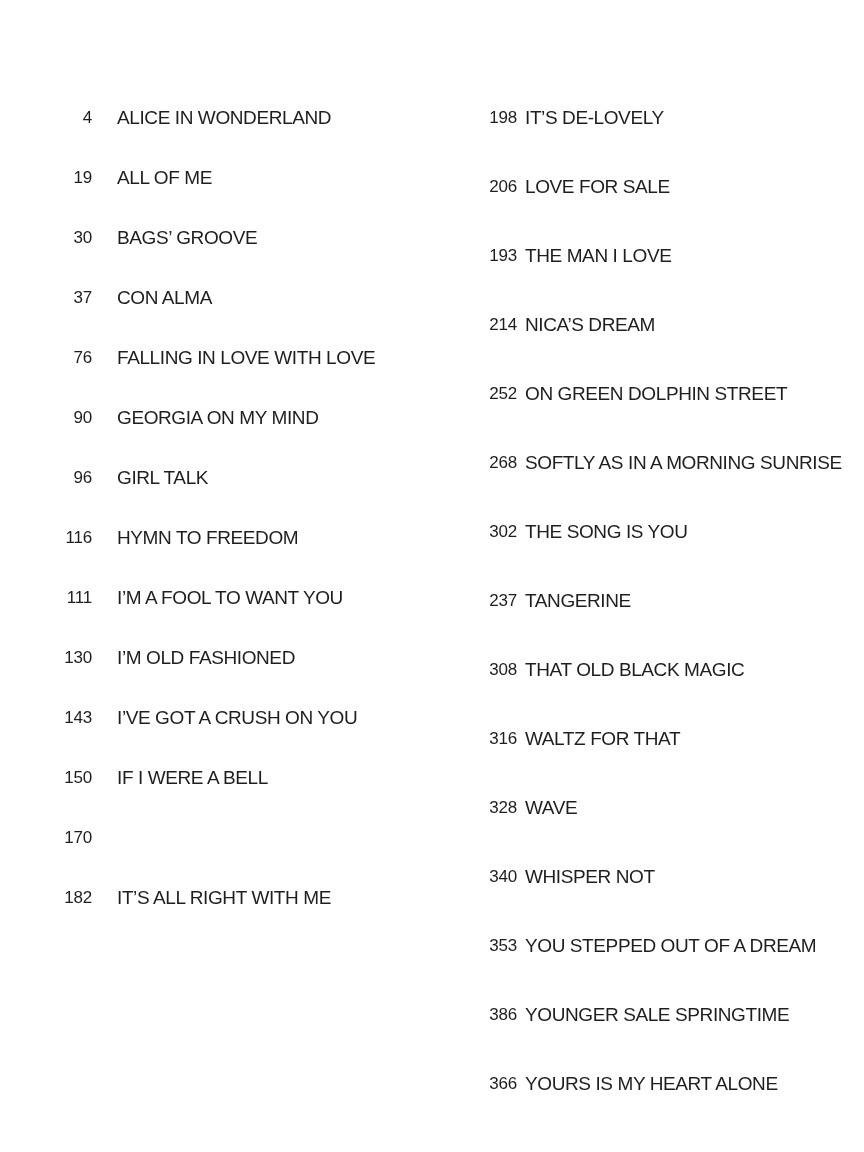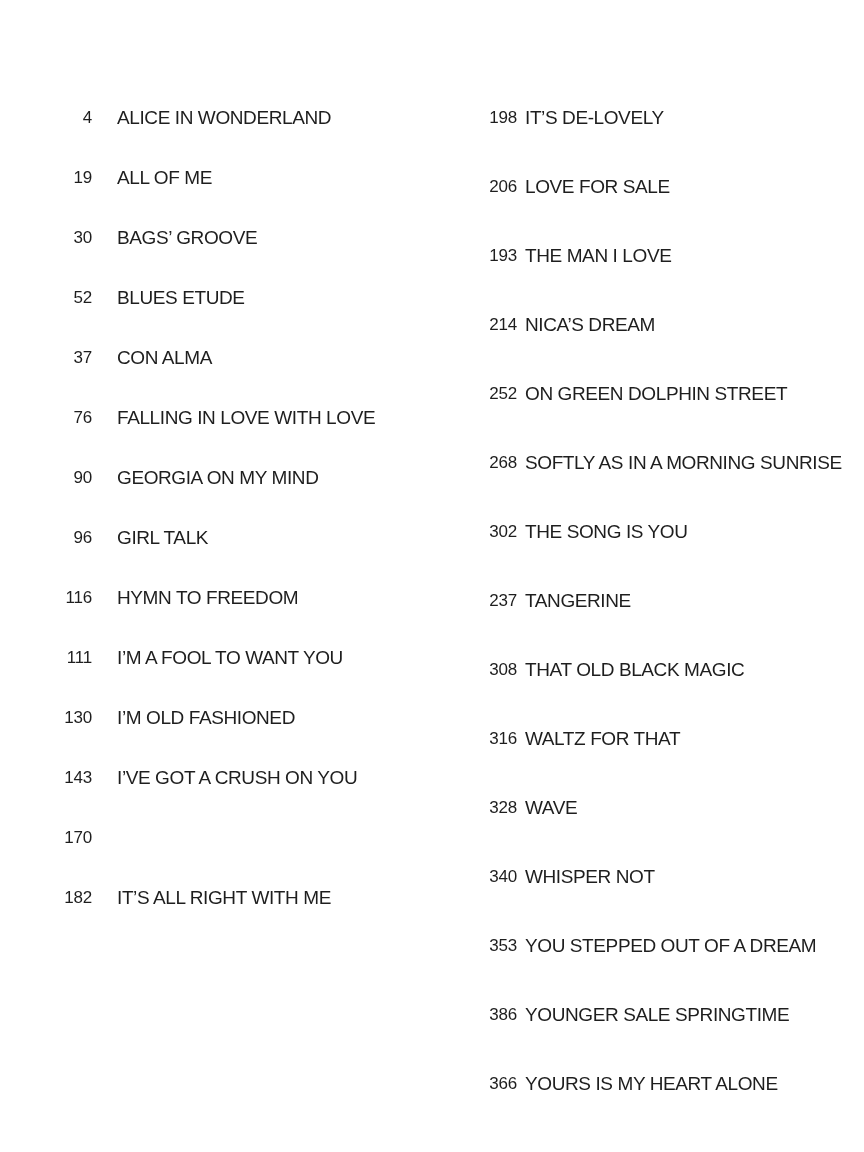--- a/index.html
+++ b/index.html
@@ -64,24 +64,20 @@
   <div class="row">
     <span class="num">19</span>
     <span class="title">ALL OF ME</span>
   </div>
 
   <div class="row">
     <span class="num">30</span>
     <span class="title">BAGS’ GROOVE</span>
   </div>
 
-  <div class="row">
-    <span class="num">52</span>
-    <span class="title">BLUES ETUDE</span>
-  </div>
 
 
   <div class="row">
     <span class="num">37</span>
     <span class="title">CON ALMA</span>
   </div>
 
   <div class="row">
     <span class="num">76</span>
     <span class="title">FALLING IN LOVE WITH LOVE</span>
@@ -110,20 +106,24 @@
   <div class="row">
     <span class="num">130</span>
     <span class="title">I’M OLD FASHIONED</span>
   </div>
 
   <div class="row">
     <span class="num">143</span>
     <span class="title">I’VE GOT A CRUSH ON YOU</span>
   </div>
 
+  <div class="row">
+    <span class="num">150</span>
+    <span class="title">IF I WERE A BELL</span>
+  </div>
 
   <div class="row">
     <span class="num">170</span>
   </div>
 
   <div class="row">
     <span class="num">182</span>
     <span class="title">IT’S ALL RIGHT WITH ME</span>
   </div>
 </div>

